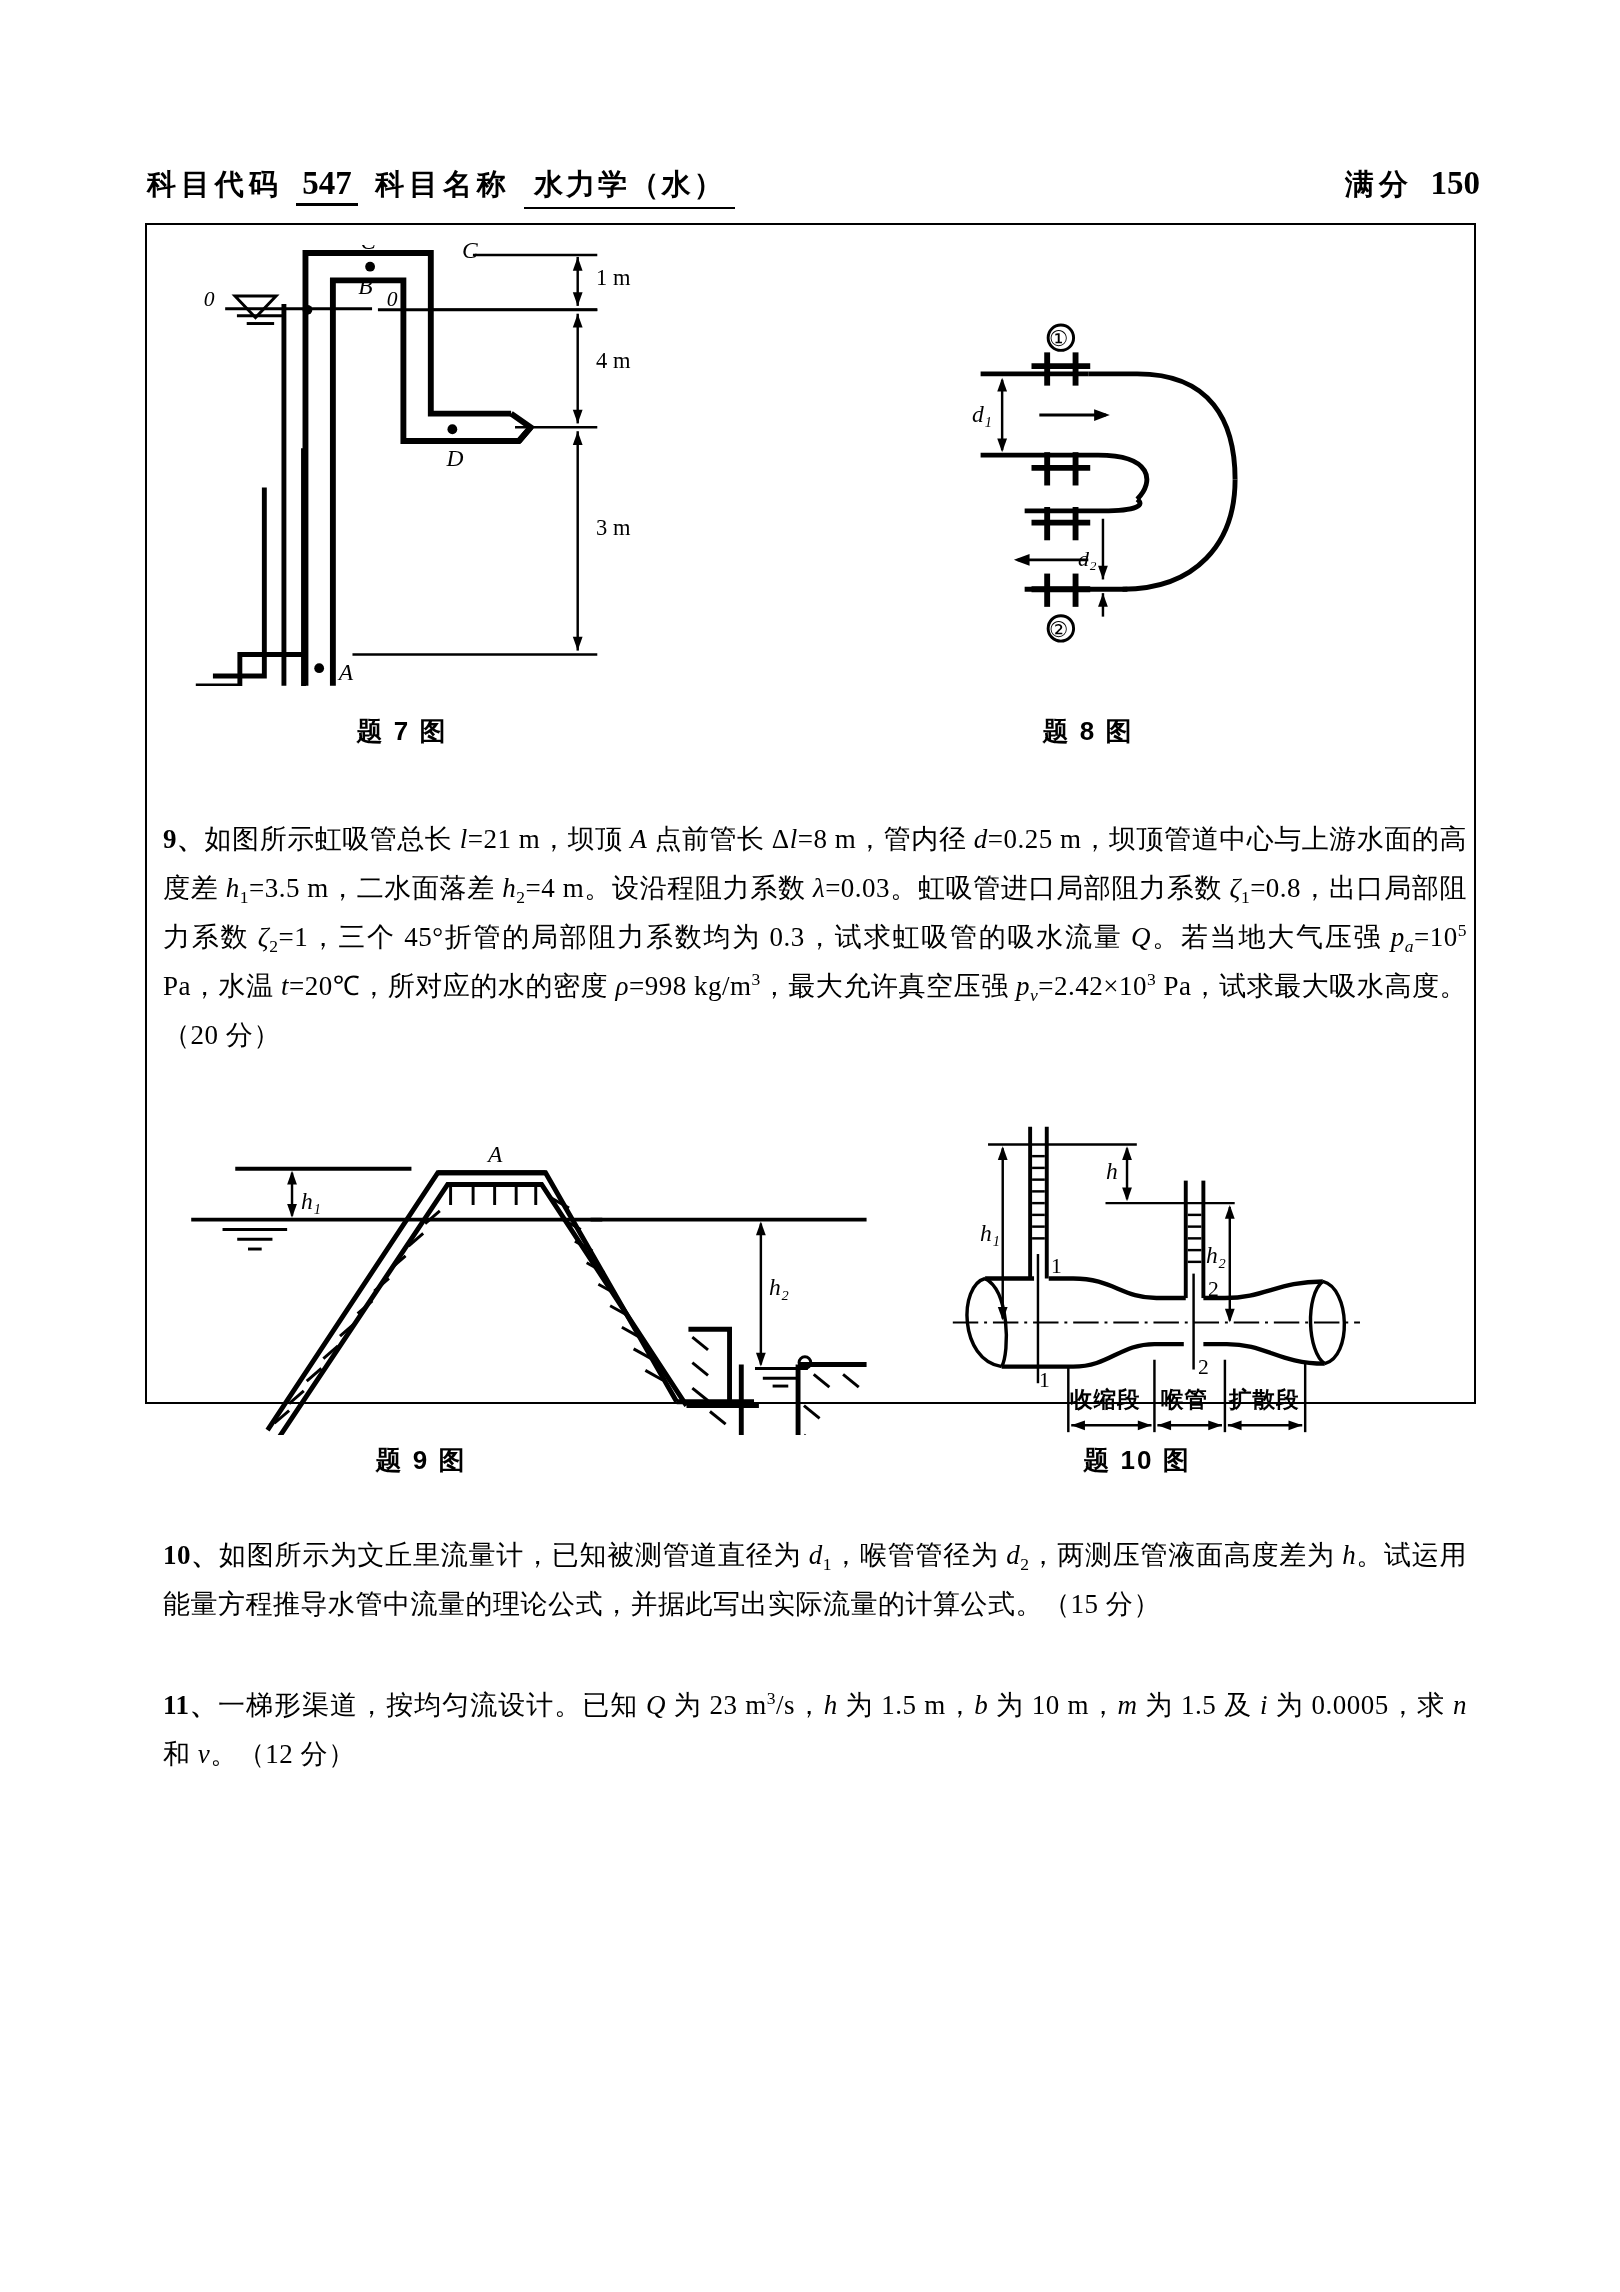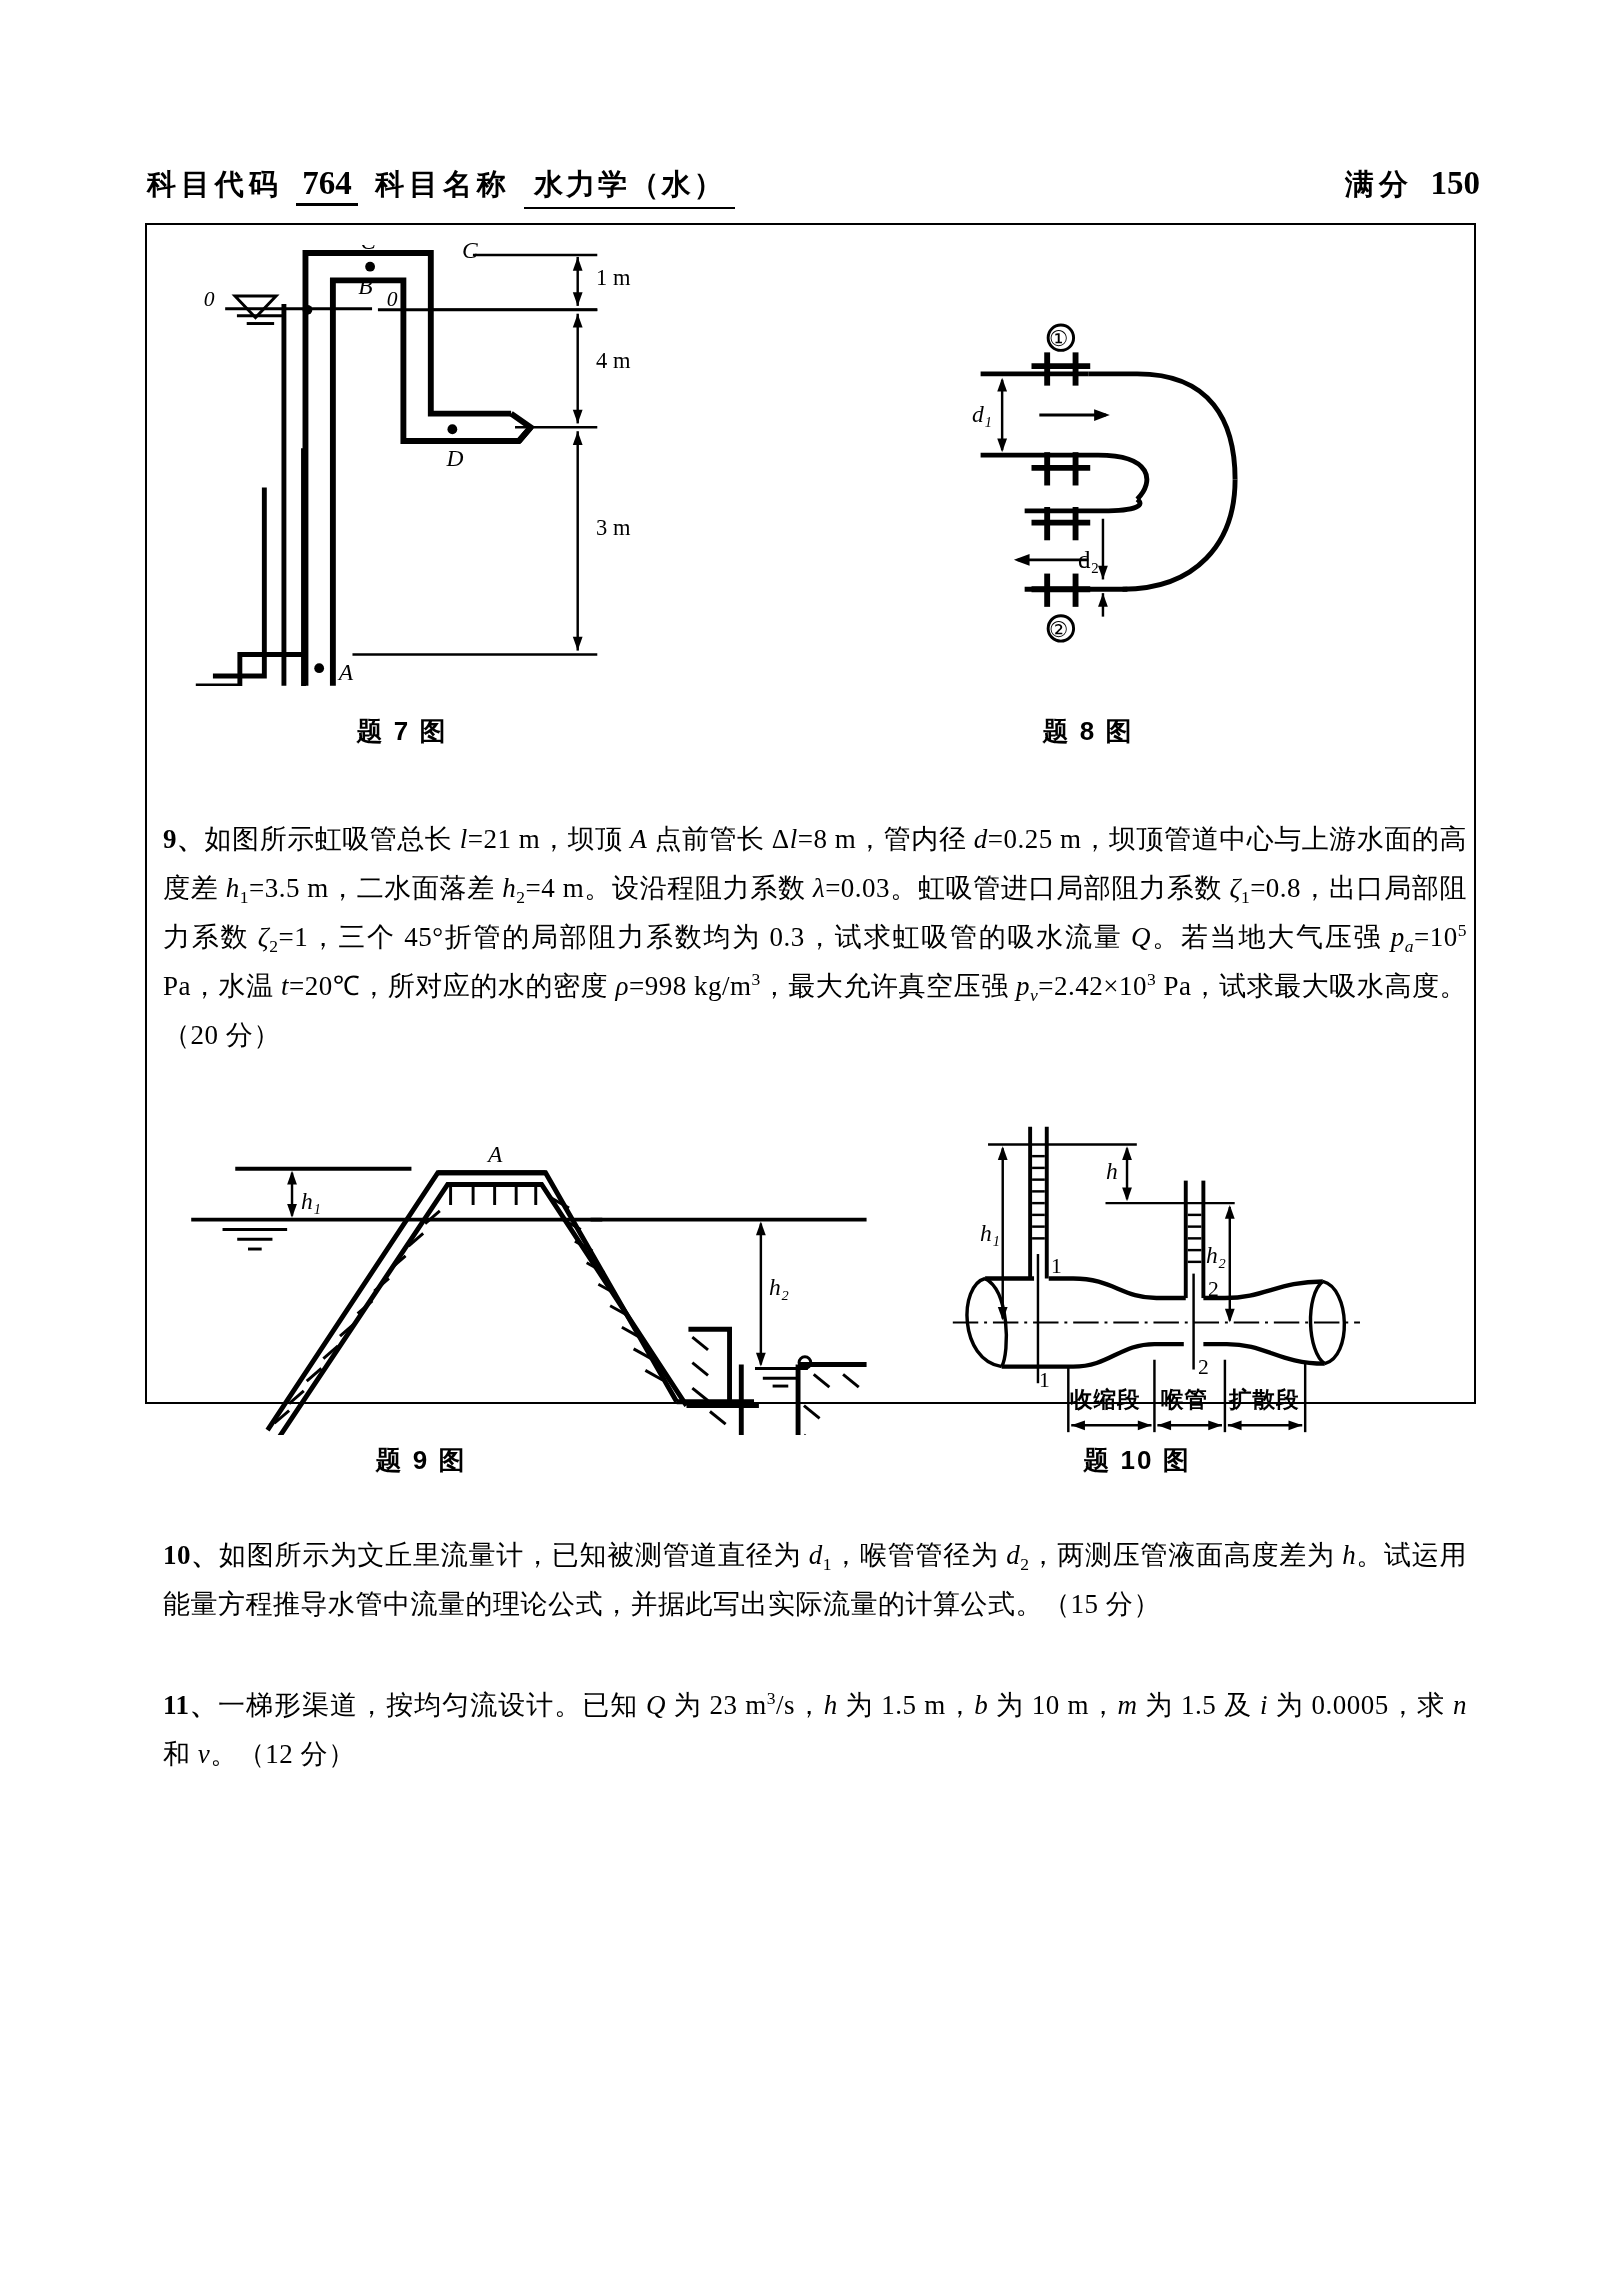--- a/index.html
+++ b/index.html
@@ -96,21 +96,21 @@
   svg{display:block;}
   .stroke{stroke:#000;fill:none;}
 </style>
 </head>
 <body>
 
 <div class="page">
 
   <div class="header">
     <span class="h-label">科目代码</span>
-    <span class="h-code">764</span>
+    <span class="h-code">547</span>
     <span class="h-label">科目名称</span>
     <span class="h-name">水力学（水）</span>
     <span class="h-right">
       <span class="h-label">满分</span>
       <span class="score">150</span>
     </span>
   </div>
 
   <div class="frame"></div>
 
@@ -242,21 +242,21 @@
       <g stroke="#000" stroke-width="3">
         <line x1="100" y1="94" x2="168" y2="94"></line>
         <line x1="78" y1="242" x2="150" y2="242"></line>
       </g>
       <polygon points="172,94 156,88 156,100" fill="#000"></polygon>
       <polygon points="74,242 90,236 90,248" fill="#000"></polygon>
     </svg>
     <span class="abs" style="left:108px;top:2.9px;font-size:21.6px;">①</span>
     <span class="abs" style="left:108px;top:294px;font-size:21.6px;">②</span>
     <span class="abs" style="left:31px;top:78px;font-size:23.5px;font-style:italic;">d₁</span>
-    <span class="abs" style="left:137px;top:223px;font-size:25px;">d₂</span>
+    <span class="abs" style="left:137px;top:223px;font-size:22px;font-style:italic;">d₂</span>
   </div>
   <div class="abs cap" style="left:990px;top:714px;width:196px;">题 8 图</div>
 
   <div class="q" style="left:163px;top:815px;width:1304px;">
     <b>9、</b><span>如图所示虹吸管总长 <i class="it">l</i>=21 m，坝顶 <i class="it">A</i> 点前管长 Δ<i class="it">l</i>=8 m，管内径 <i class="it">d</i>=0.25 m，坝顶管道中心与上游水面的高度差 <i class="it">h</i><sub>1</sub>=3.5 m，二水面落差 <i class="it">h</i><sub>2</sub>=4 m。设沿程阻力系数 <i class="it">λ</i>=0.03。虹吸管进口局部阻力系数 <i class="it">ζ</i><sub>1</sub>=0.8，出口局部阻力系数 <i class="it">ζ</i><sub>2</sub>=1，三个 45°折管的局部阻力系数均为 0.3，试求虹吸管的吸水流量 <i class="it">Q</i>。若当地大气压强 <i class="it">p<sub>a</sub></i>=10<sup>5</sup> Pa，水温 <i class="it">t</i>=20℃，所对应的水的密度 <i class="it">ρ</i>=998 kg/m<sup>3</sup>，最大允许真空压强 <i class="it">p<sub>v</sub></i>=2.42×10<sup>3</sup> Pa，试求最大吸水高度。（20 分）</span>
   </div>
 
   <div class="abs" style="left:181px;top:1112px;width:686px;height:323px;">
     <svg width="686" height="323" viewBox="0 0 700 330">
 

